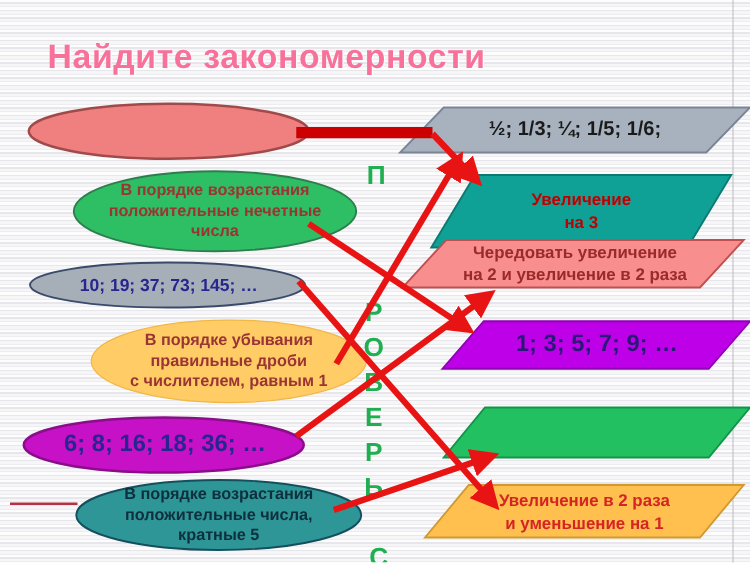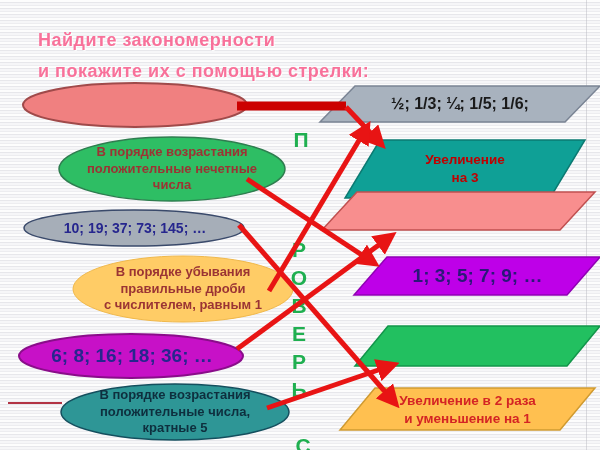--- a/index.html
+++ b/index.html
@@ -9,41 +9,40 @@
     background:
       linear-gradient(to right, transparent 586px, rgba(180,180,188,.45) 586px, rgba(180,180,188,.45) 587px, transparent 587px),
       repeating-linear-gradient(180deg,
         #fdfdfd 0px, #fdfdfd 2px,
         #e7e7eb 2px, #e7e7eb 3px,
         #f6f6f8 3px, #f6f6f8 5px,
         #ededf0 5px, #ededf0 6px);
   }
   .abs{position:absolute;}
   .title-line{
-    color:#f8719a;font-weight:bold;font-size:18px;letter-spacing:.5px;
+    color:#f8719a;font-weight:bold;font-size:27px;letter-spacing:.5px;
     text-shadow:1px 1px 0 rgba(255,255,255,.85);
     white-space:nowrap;z-index:1;
   }
   svg.layer{position:absolute;left:0;top:0;z-index:2;}
   .lbl{
     position:absolute;z-index:3;display:flex;align-items:center;justify-content:center;
     text-align:center;font-weight:bold;white-space:pre-line;line-height:1.3;
     pointer-events:none;
   }
   .num{font-size:19px;color:#26268e;}
   .desc{font-size:13px;color:#9b3434;}
   .letters-text{font:bold 21px "Liberation Sans",sans-serif;fill:#1faf50;}
 </style>
 </head>
 <body>
 
 <div id="slide">
 
   <div class="abs title-line" style="left:38px;top:30px;">Найдите закономерности</div>
-  <div class="abs title-line" style="left:38px;top:61px;">и покажите их с помощью стрелки:</div>
 
   <svg class="layer" width="600" height="450" viewBox="0 0 600 450">
     <defs>
       <marker id="ah" viewBox="0 0 10 10" refX="7" refY="5" markerWidth="4.6" markerHeight="4.6" orient="auto-start-reverse">
         <path d="M0,0 L10,5 L0,10 z" fill="#e81414"></path>
       </marker>
     </defs>
 
     <g text-anchor="middle">
       <text class="letters-text" x="301" y="147">П</text>
@@ -90,17 +89,19 @@
 правильные дроби
 с числителем, равным 1</div>
   <div class="lbl num" style="left:22px;top:343px;width:220px;height:26px;">6; 8; 16; 18; 36; …</div>
   <div class="lbl desc" style="left:62px;top:384px;width:226px;height:56px;color:#0e2f3e;">В порядке возрастания
 положительные числа,
 кратные 5</div>
 
   <div class="lbl num" style="left:330px;top:90px;width:260px;height:28px;font-size:16px;color:#1a1a1a;">½; 1/3; ¼; 1/5; 1/6;</div>
   <div class="lbl desc" style="left:360px;top:148px;width:210px;height:42px;font-size:13.5px;color:#c00000;">Увеличение
 на 3</div>
+  <div class="lbl desc" style="left:335px;top:193px;width:250px;height:36px;font-size:13.5px;color:#9b2b2b;">Чередовать увеличение
+на 2 и увеличение в 2 раза</div>
   <div class="lbl num" style="left:365px;top:262px;width:225px;height:28px;color:#2a1878;">1; 3; 5; 7; 9; …</div>
   <div class="lbl desc" style="left:350px;top:392px;width:235px;height:36px;font-size:13.5px;color:#d42424;">Увеличение в 2 раза
 и уменьшение на 1</div>
 
 </div>
 
 </body></html>

